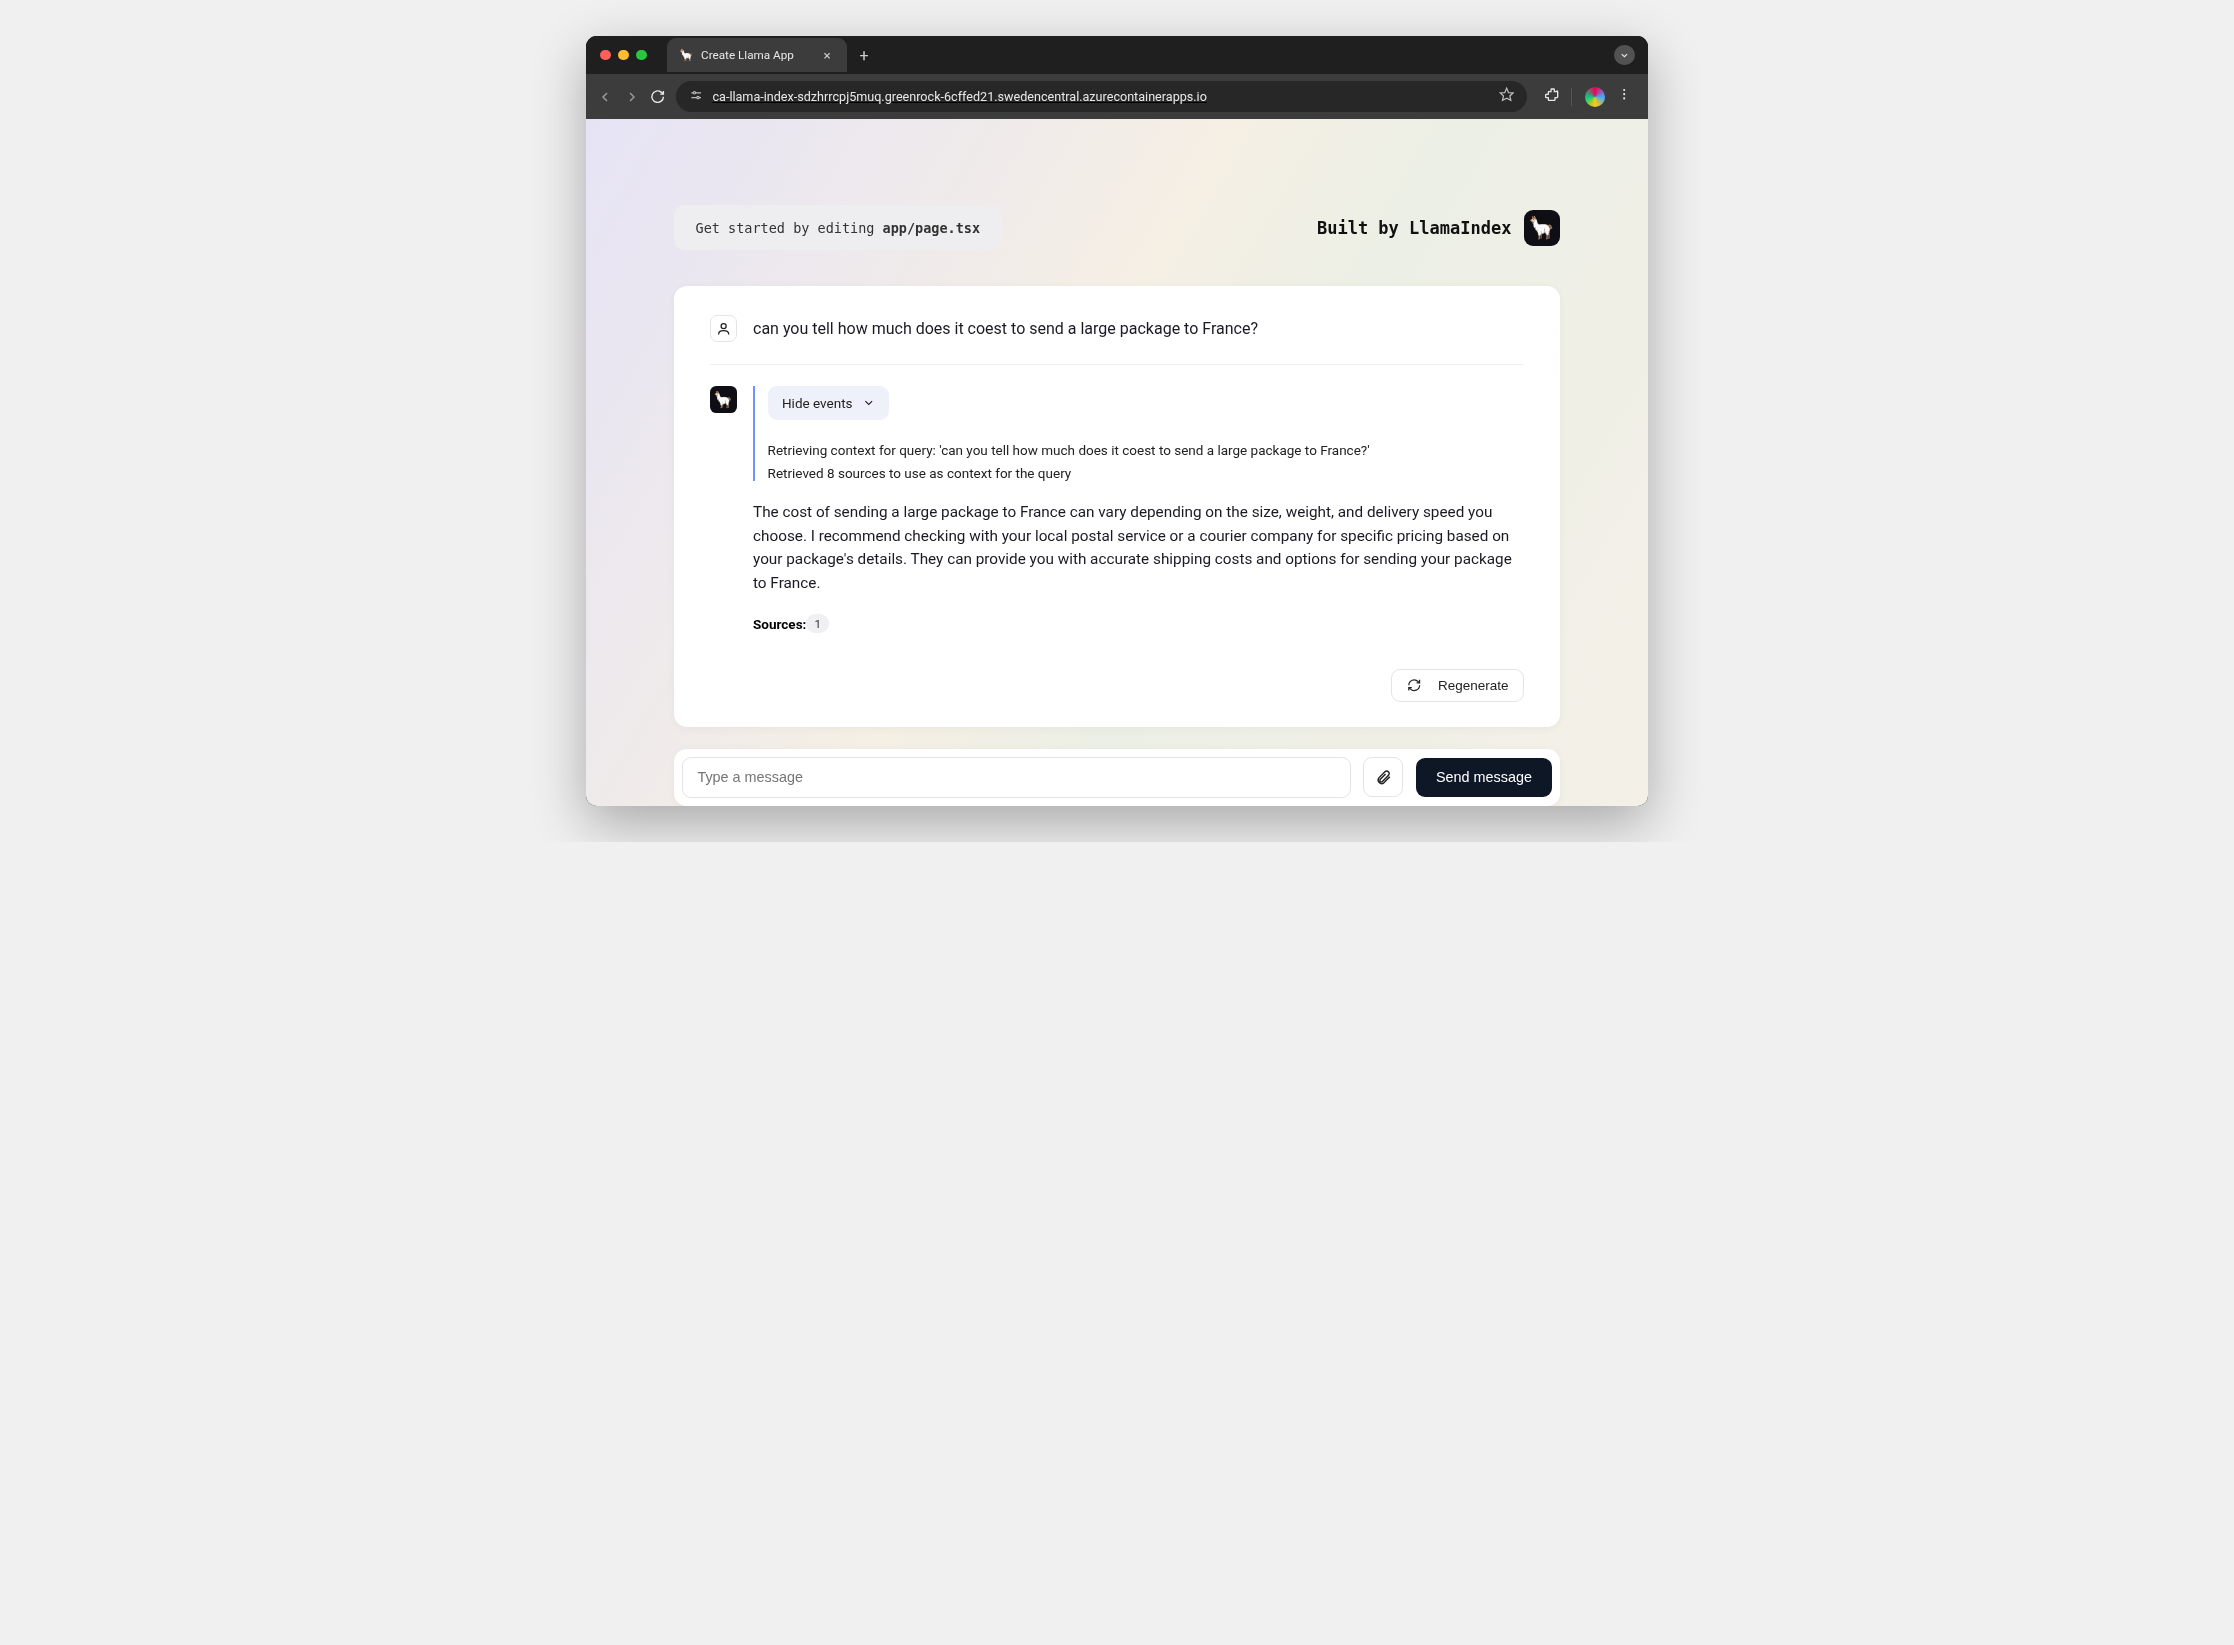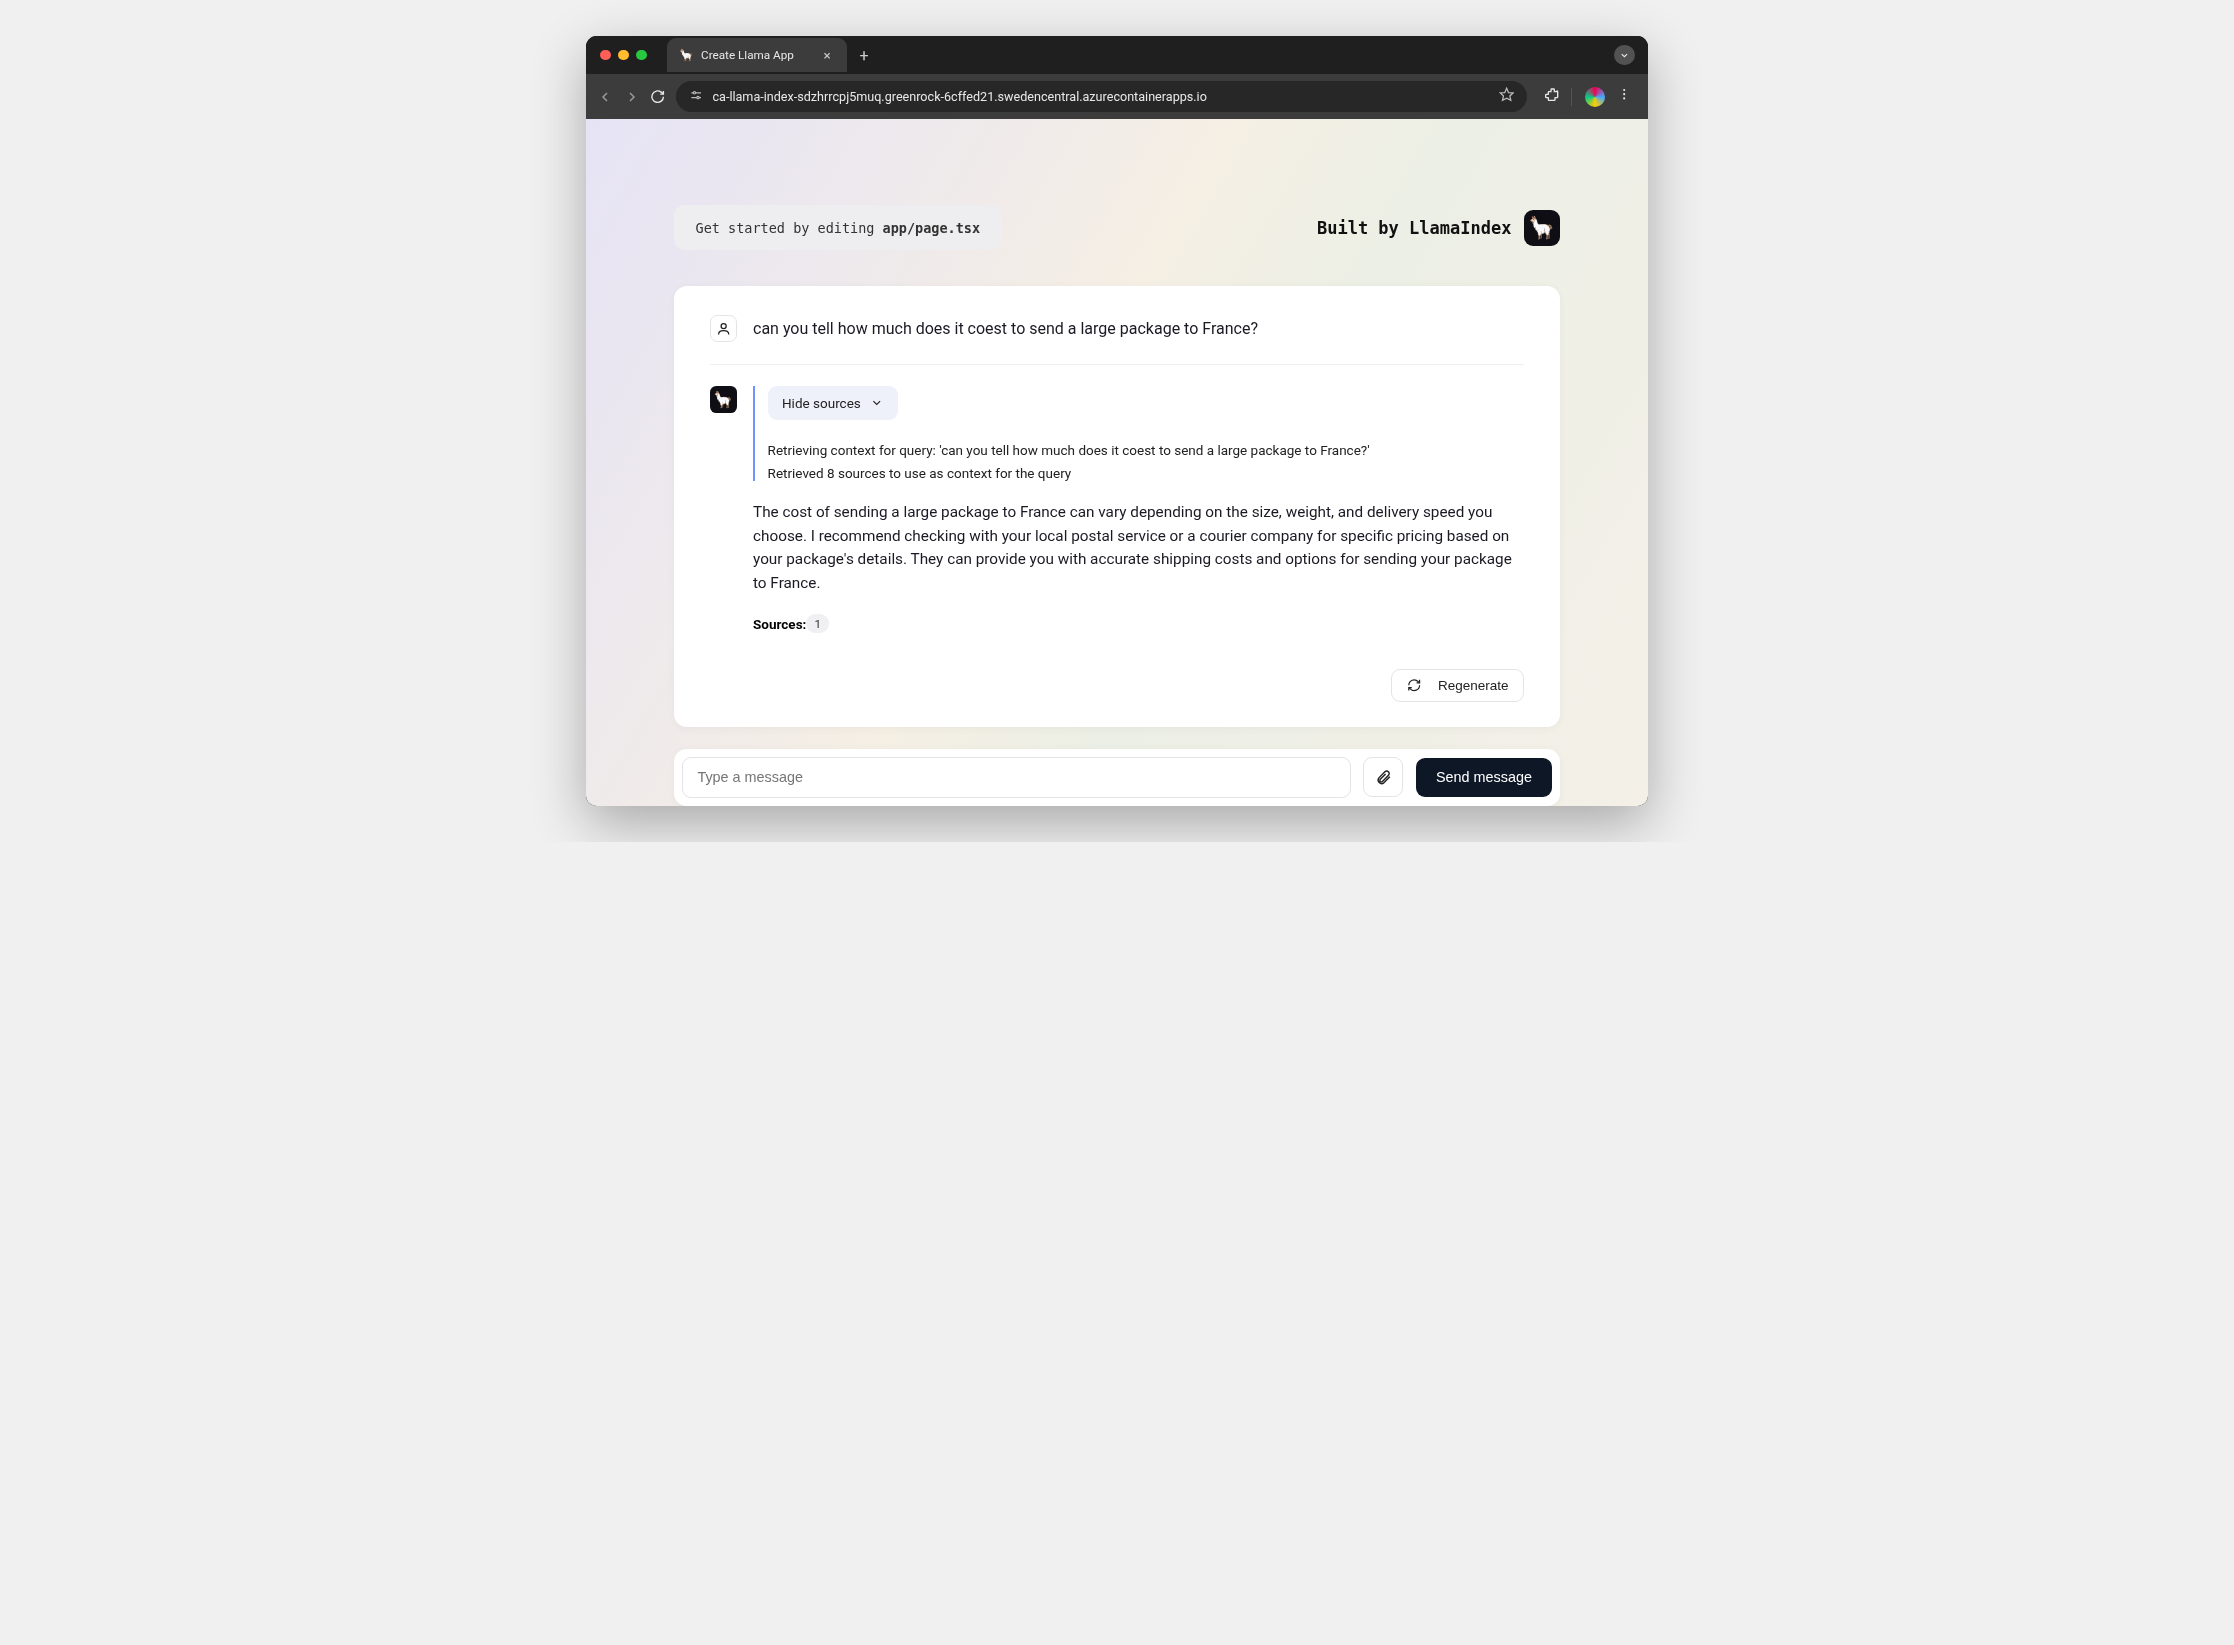--- a/index.html
+++ b/index.html
@@ -52,20 +52,21 @@
   font-size: 11.7px;
 }
 .tab-close { margin-left: auto; color: #ccc; font-size: 13.5px; cursor: pointer; padding: 0 3.6px;}
 .new-tab { color: #ccc; font-size: 16px; padding: 0 12.6px; cursor: pointer; }
 .toolbar {
   background: #3c3c3c;
   display: flex;
   align-items: center;
   padding: 7.2px 10.8px;
   gap: 10.8px;
+  text-decoration: underline;
 }
 .nav-btn { color: #9a9a9a; cursor: pointer; display:flex; align-items:center; }
 .nav-btn.active { color: #e8e8e8; }
 .urlbar {
   flex: 1;
   background: #272727;
   border-radius: 18px;
   padding: 6.3px 12.6px;
   display: flex;
   align-items: center;
@@ -281,21 +282,21 @@
             </svg>
         </div>
         <div class="user-text">can you tell how much does it coest to send a large package to France?</div>
       </div>
 
       <div class="msg-ai">
         <div class="ai-avatar">🦙</div>
         <div class="ai-body">
           <div class="events-block">
             <div class="hide-events">
-              <span>Hide sources</span>
+              <span>Hide events</span>
               <svg width="13.5" height="13.5" viewBox="0 0 24 24" fill="none" stroke="#222" stroke-width="2">
                   <polyline points="6 9 12 15 18 9"></polyline>
                 </svg>
             </div>
             <div class="event-line">Retrieving context for query: 'can you tell how much does it coest to send a large package to France?'</div>
             <div class="event-line">Retrieved 8 sources to use as context for the query</div>
           </div>
 
           <div class="answer">The cost of sending a large package to France can vary depending on the size, weight, and delivery speed you choose. I recommend checking with your local postal service or a courier company for specific pricing based on your package's details. They can provide you with accurate shipping costs and options for sending your package to France.</div>
 

